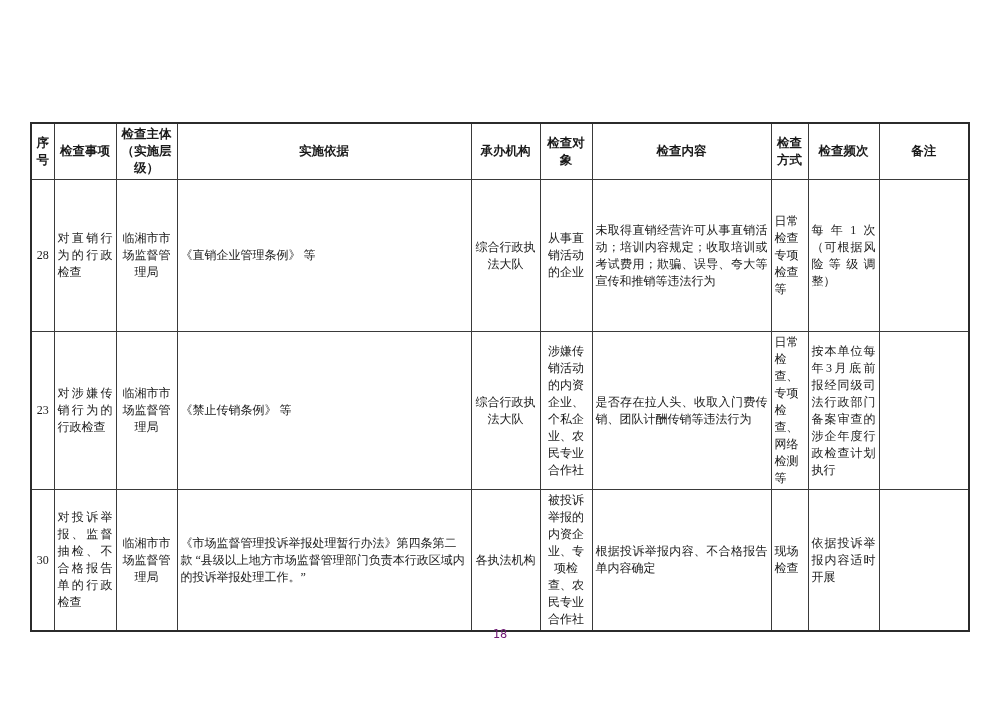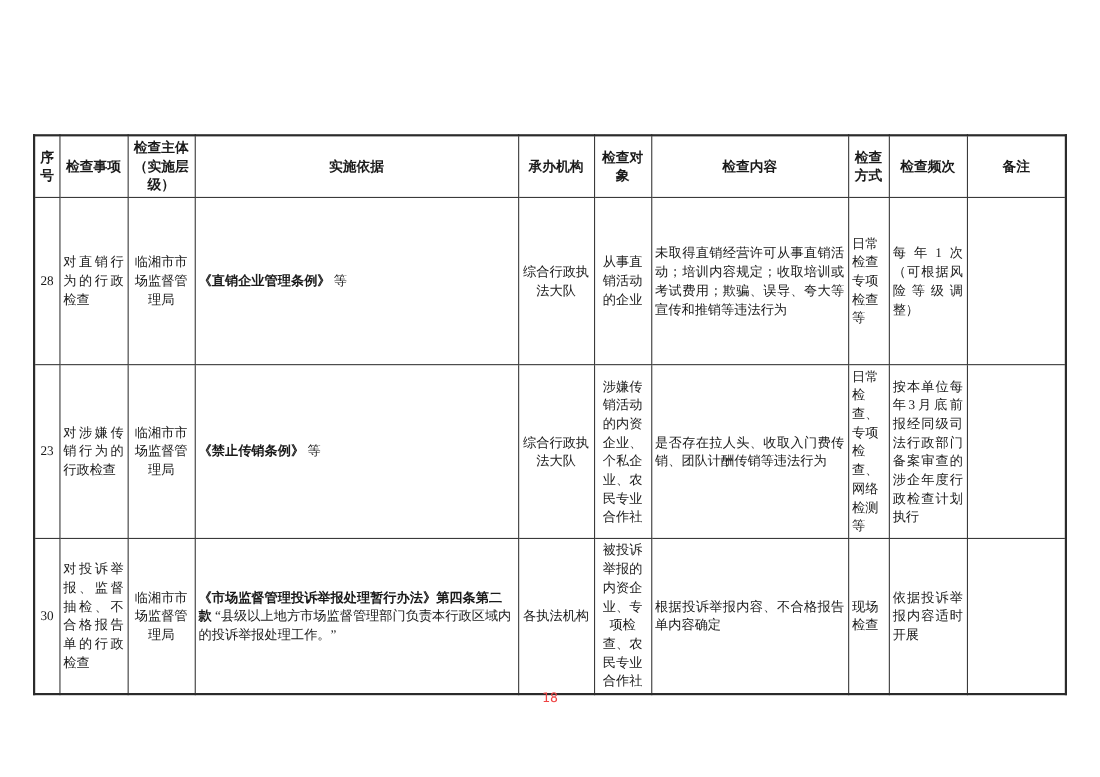--- a/index.html
+++ b/index.html
@@ -46,31 +46,31 @@
   td.col-no     { text-align: center; padding: 2px 1px; }
   td.col-item   { text-align: justify; padding: 2px 3px; }
   td.col-subject{ text-align: center; padding: 2px 2px; }
   td.col-basis  { text-align: left; padding: 2px 2px; }
   td.col-agency { text-align: center; padding: 2px 2px; }
   td.col-target { text-align: center; padding: 2px 2px; }
   td.col-content{ text-align: justify; padding: 2px 3px; }
   td.col-method { text-align: left; padding: 2px 2px; }
   td.col-freq   { text-align: justify; padding: 2px 3px; }
   td.col-remark { }
-  .basis-bold { font-weight: bold; margin-top: 48px; }
+  .basis-bold { font-weight: normal; margin-top: 48px; }
   .basis-rest { margin-left: 3px; }
   .page-number {
     position: absolute;
     top: 627px;
     left: 0;
     width: 100%;
     text-align: center;
     font-size: 12px;
     font-family: "DejaVu Sans Mono", "Liberation Mono", monospace;
-    color: #ef4444;
+    color: #701a75;
   }
 </style>
 </head>
 <body>
 
 <div class="page">
 
   <table class="inspection">
     <colgroup>
       <col style="width:23px">

